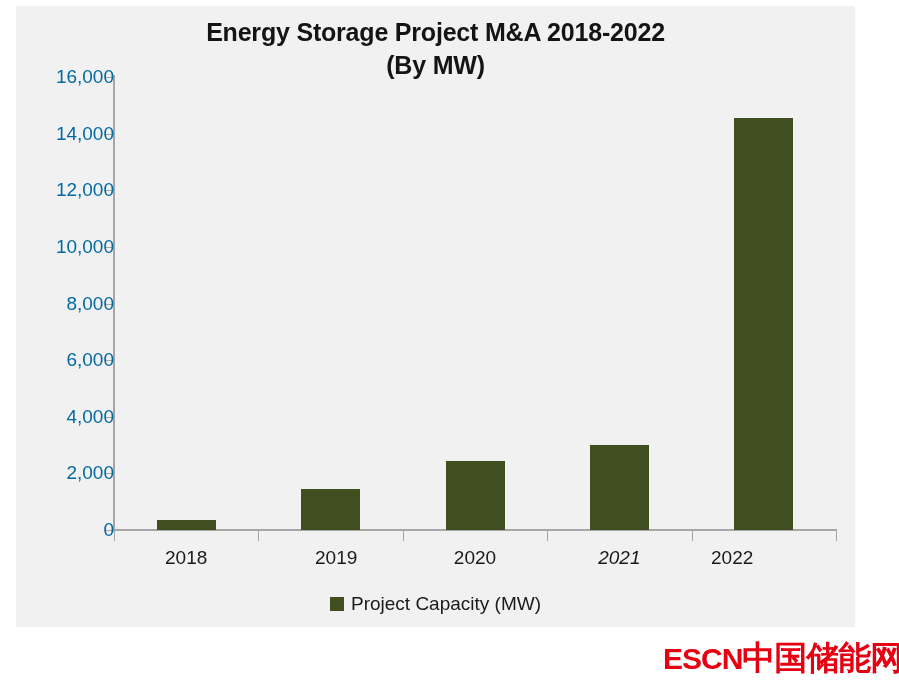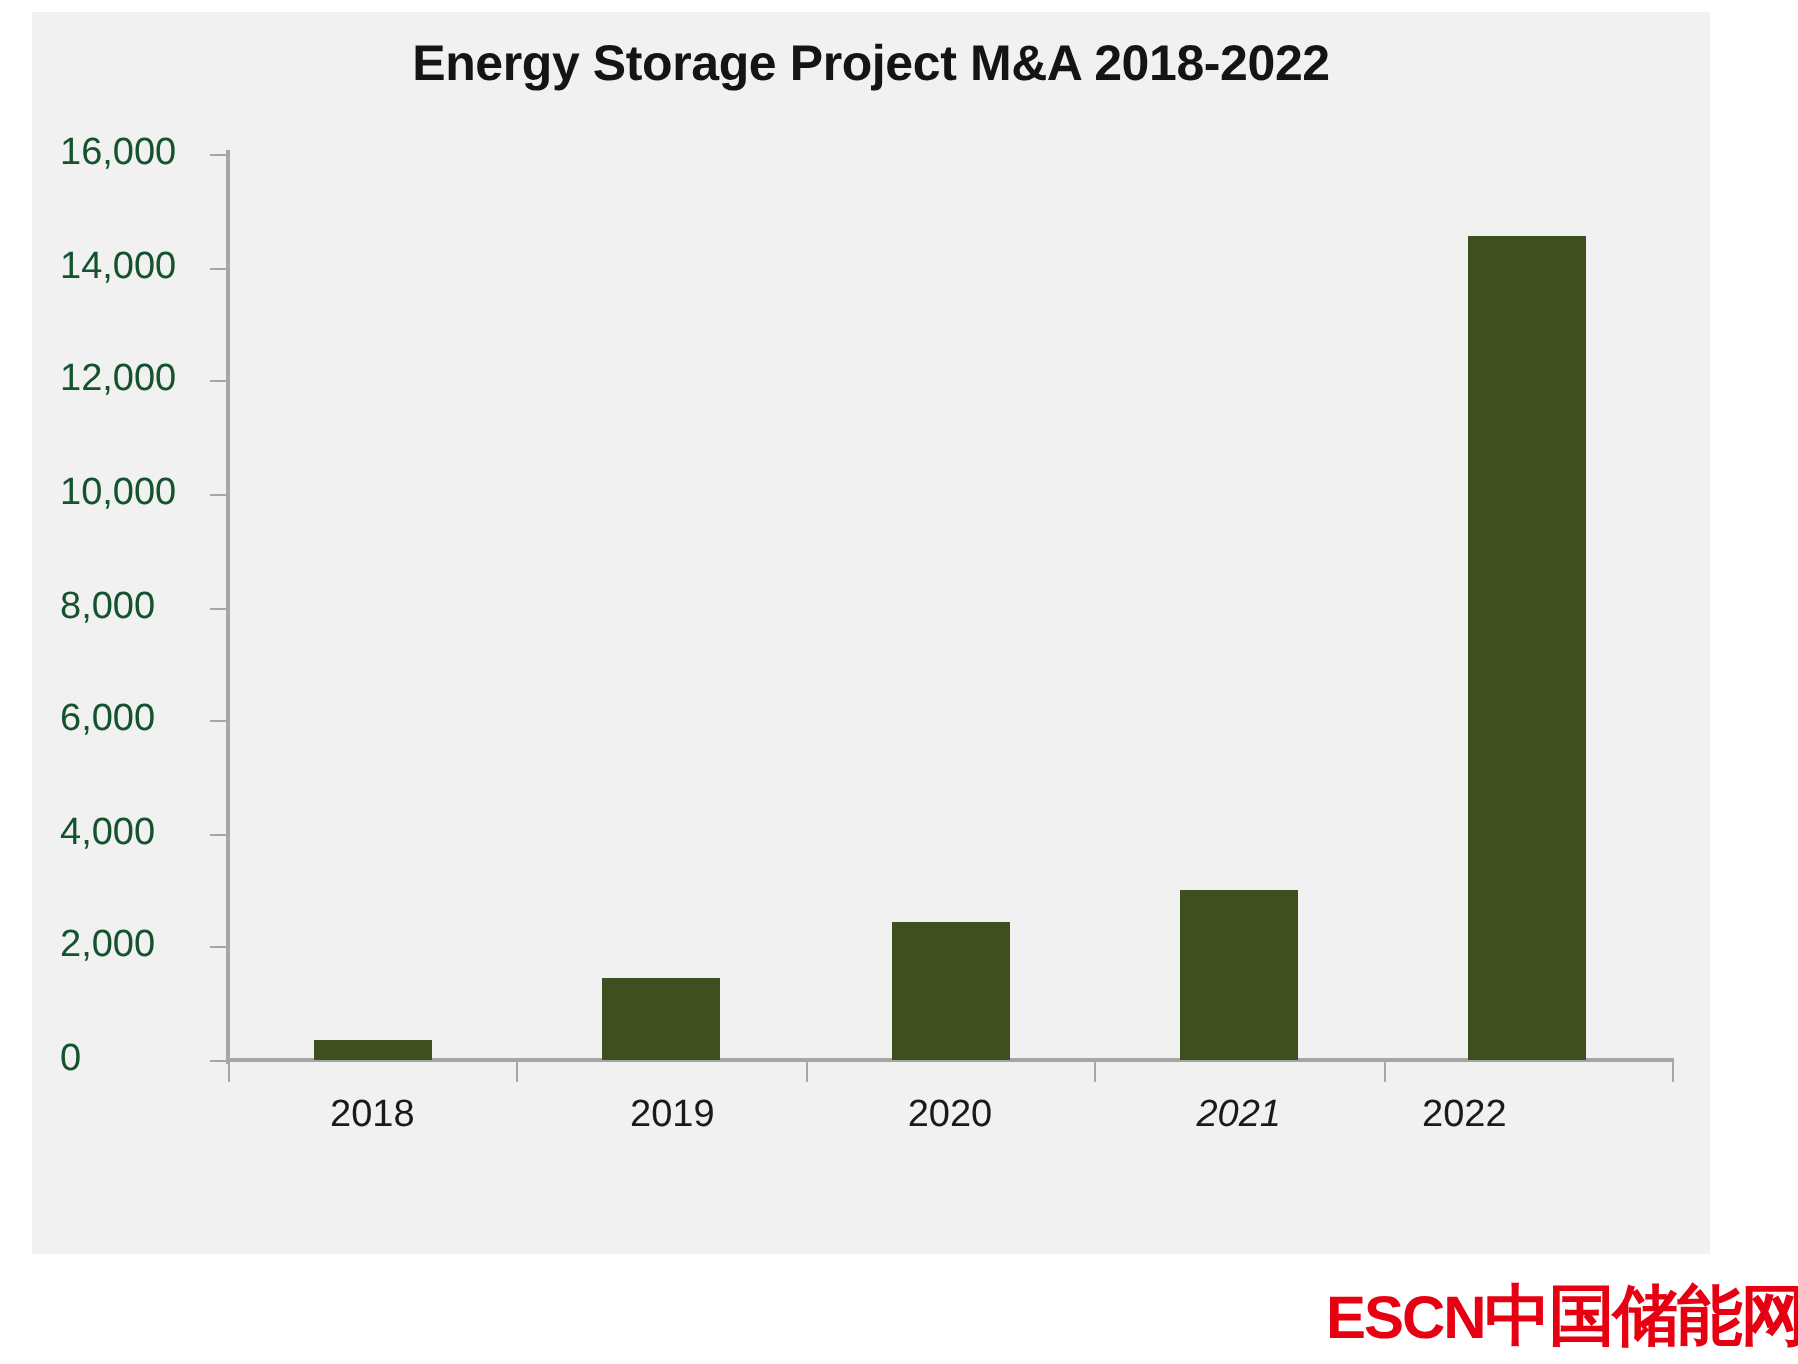--- a/index.html
+++ b/index.html
@@ -72,23 +72,23 @@
     position: absolute;
     left: 89px;
     width: 9px;
     height: 1px;
     background: #a6a6a6;
   }
   .y-tick-label {
     position: absolute;
     right: 0;
     width: 84px;
-    text-align: left;
+    text-align: right;
     font-size: 19px;
-    color: #14532d;
+    color: #0369a1;
     transform: translateY(-11px);
   }
   .y-tick-wrap {
     position: absolute;
     left: 0;
     width: 98px;
     height: 0;
   }
 
   .x-tick {
@@ -158,20 +158,21 @@
     letter-spacing: -1px;
   }
 </style>
 </head>
 <body>
 
 <div id="chart-card">
 
   <div id="chart-title">
     <span>Energy Storage Project M&amp;A 2018-2022</span>
+    <span class="line2">(By MW)</span>
   </div>
 
   <div id="y-axis-line"></div>
   <div id="x-axis-line"></div>
 
   <div id="y-axis">
       <div class="y-tick" style="top: 71px;"></div>
       <div class="y-tick-wrap" style="top: 71px;">
         <div class="y-tick-label">16,000</div>
       </div>
@@ -223,19 +224,23 @@
     </div>
 
   <div id="plot-area">
       <div class="bar" style="left: 42.7px; width: 59px; height: 10.4756px; background: rgb(64, 79, 32);"></div>
       <div class="bar" style="left: 187.1px; width: 59px; height: 41.0531px; background: rgb(64, 79, 32);"></div>
       <div class="bar" style="left: 331.5px; width: 59px; height: 68.7994px; background: rgb(64, 79, 32);"></div>
       <div class="bar" style="left: 475.9px; width: 59px; height: 85.2206px; background: rgb(64, 79, 32);"></div>
       <div class="bar" style="left: 620.3px; width: 59px; height: 412.23px; background: rgb(64, 79, 32);"></div>
     </div>
 
+  <div id="legend">
+    <span id="legend-swatch"></span>
+    <span id="legend-label">Project Capacity (MW)</span>
+  </div>
 
 </div>
 
 <div id="watermark">
   <span id="wm-latin">ESCN</span>
   <span id="wm-cjk">中国储能网</span>
 </div>
 
 </body></html>

